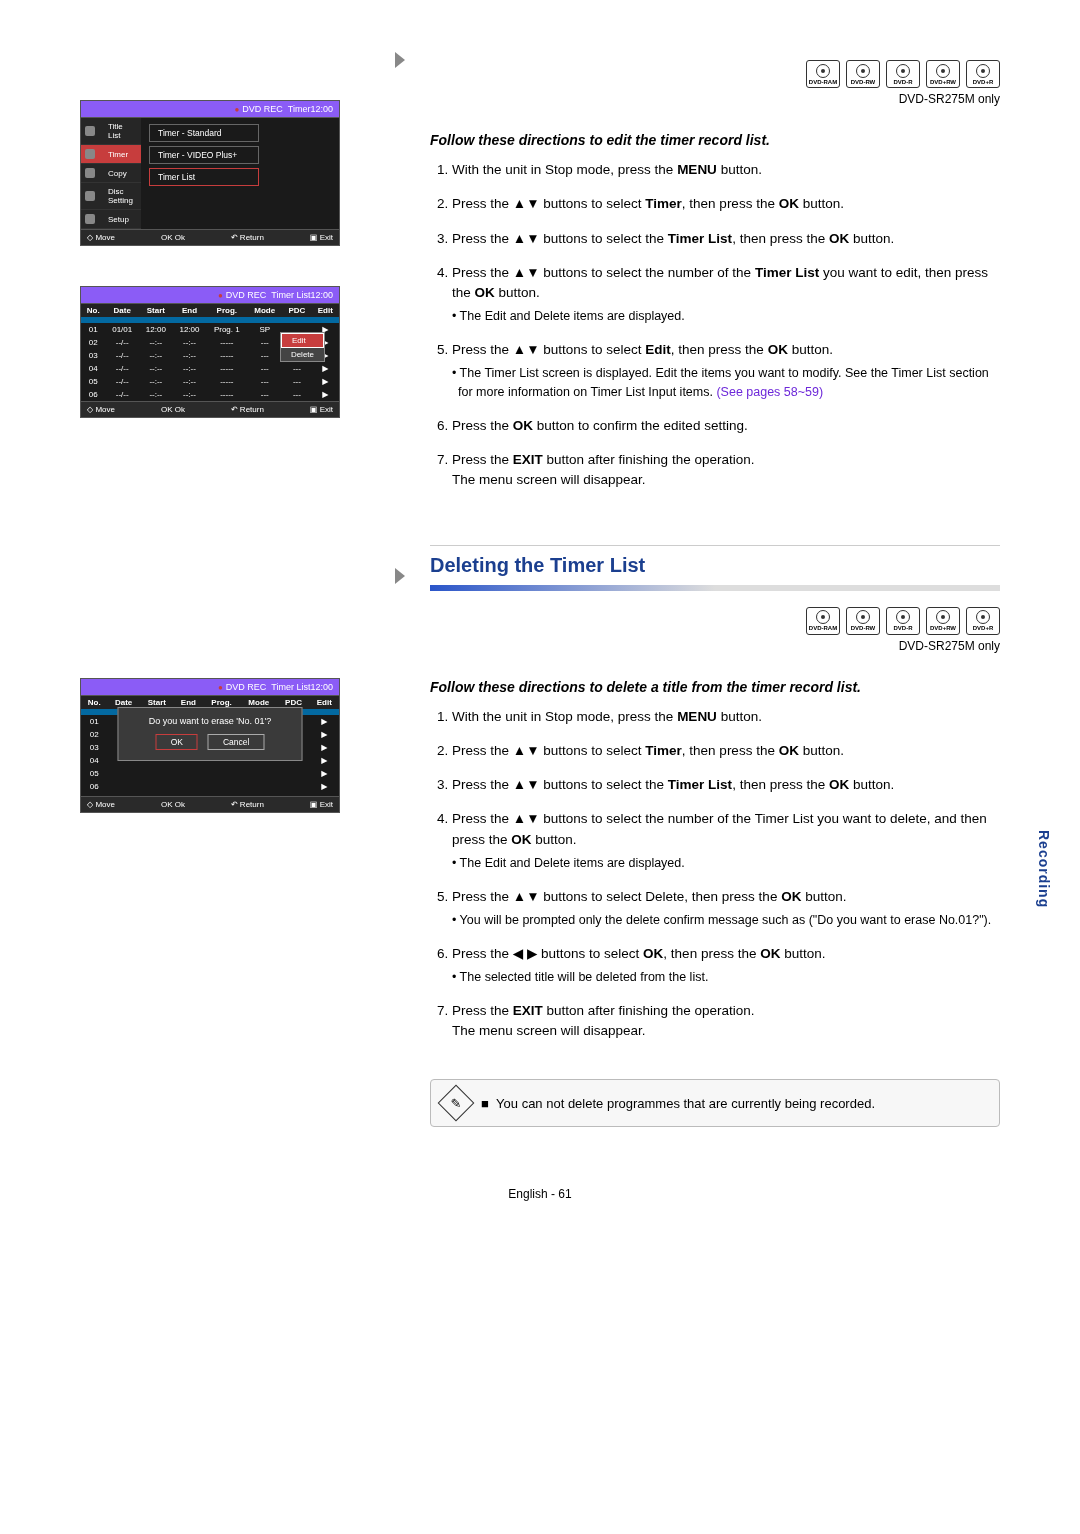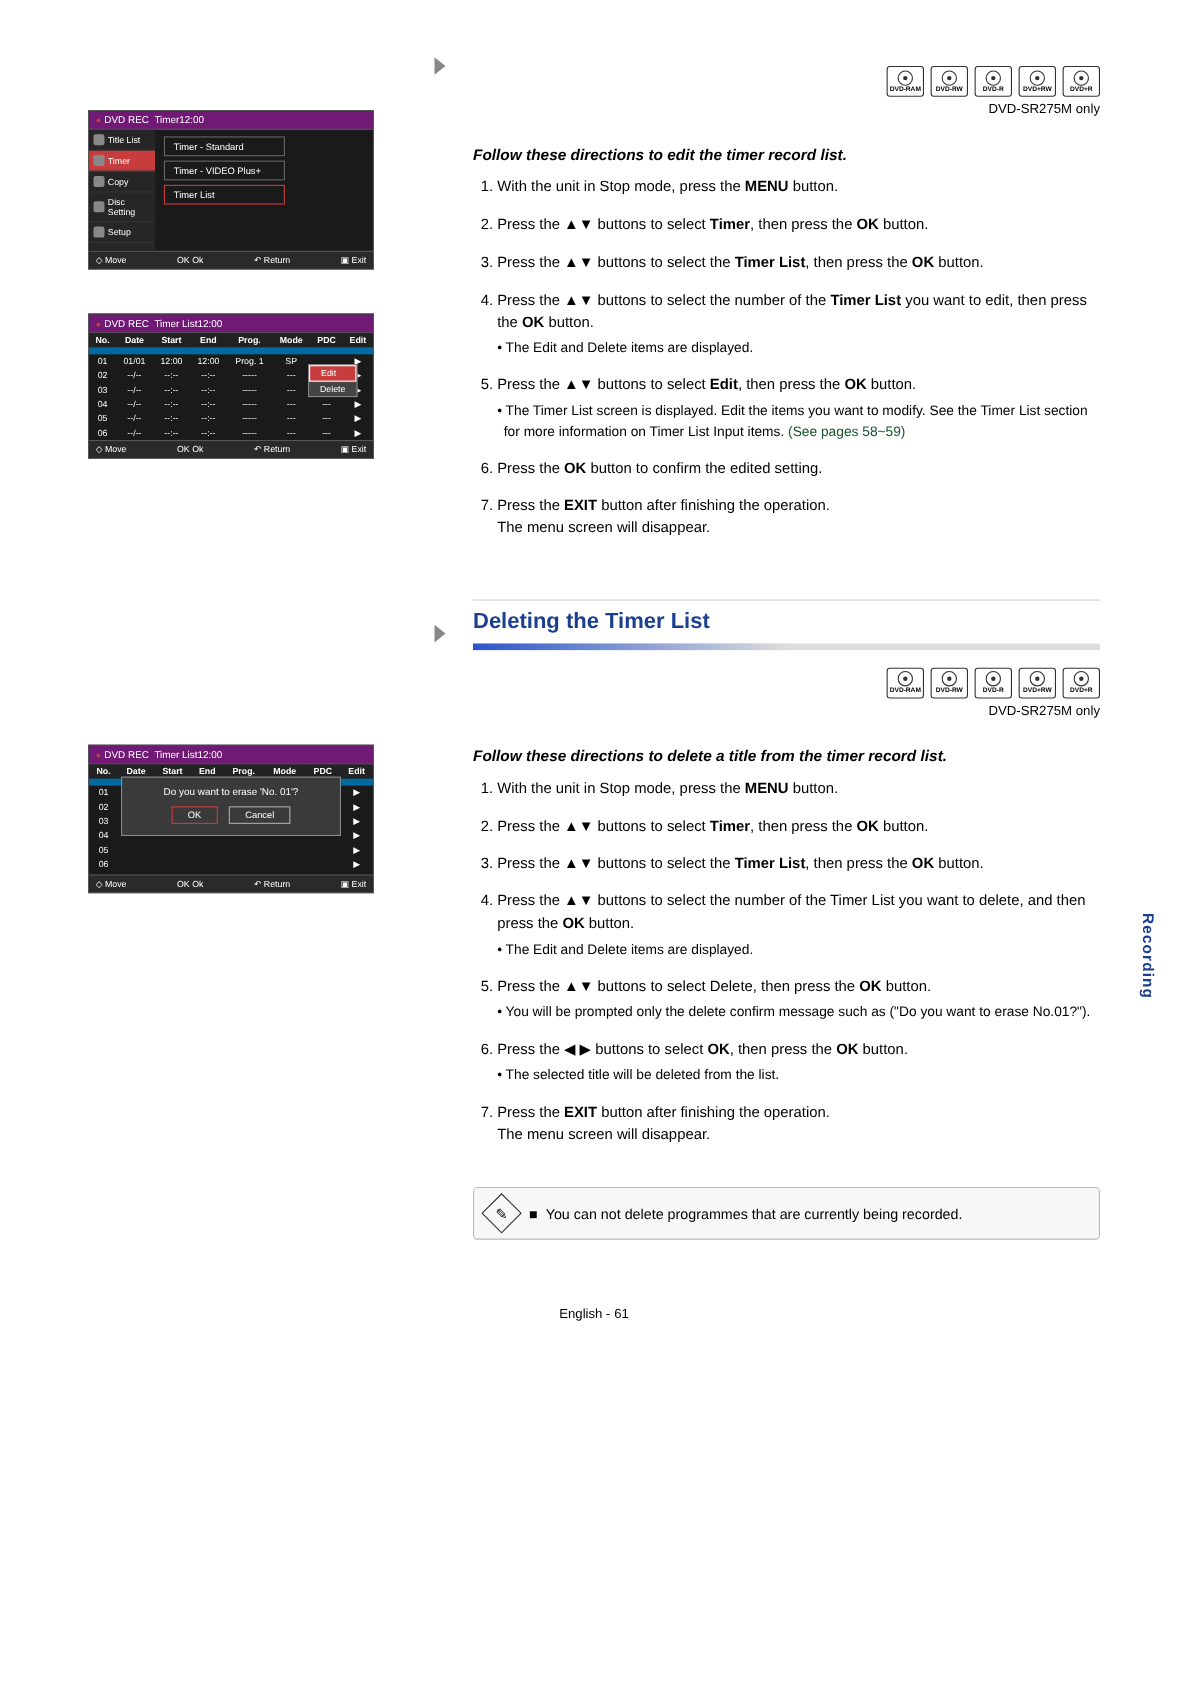--- a/index.html
+++ b/index.html
@@ -70,21 +70,21 @@
     content: ""; width: 4px; height: 4px; background: #333; border-radius: 50%;
   }
   .disc-label { font-size: 6px; white-space: nowrap; }
   .model-note { text-align: right; font-size: 12px; margin-bottom: 18px; }
 
   .subhead { font-weight: bold; font-style: italic; font-size: 14px; margin: 8px 0 12px 0; }
   ol.steps { list-style: decimal; padding-left: 22px; font-size: 13.5px; }
   ol.steps > li { margin-bottom: 14px; line-height: 1.5; }
   .bold { font-weight: bold; }
   .sub-bullet { font-size: 12.5px; margin-top: 4px; padding-left: 6px; text-indent: -6px; }
-  .see-link { color: #14532d; }
+  .see-link { color: #6d28d9; }
   .orange { color: #000000; }
 
   .tab-label {
     position: absolute;
     right: 28px;
     top: 830px;
     writing-mode: vertical-rl;
     font-weight: bold;
     color: #1b3f8f;
     font-size: 14px;
@@ -115,33 +115,33 @@
 
   
   .ui-panel {
     width: 260px;
     background: #1a1a1a;
     color: #fff;
     font-size: 9px;
     border: 1px solid #555;
   }
   .ui-header {
-    display: flex; justify-content: flex-start; align-items: center;
-    background: #701a75; padding: 3px 6px; font-size: 9px;
+    display: flex; justify-content: flex-end; align-items: center;
+    background: #8b5cf6; padding: 3px 6px; font-size: 9px;
     border-bottom: 1px solid #555;
   }
   .rec-dot::before { content:"●"; color:#c73d3d; margin-right:3px; font-size:8px; }
   .ui-body { display: flex; min-height: 110px; }
   .ui-sidebar {
     width: 60px; background: #262626;
     display: flex; flex-direction: column;
   }
   .ui-side-item {
     padding: 4px 4px; font-size: 8px; border-bottom: 1px solid #333;
-    display:flex; align-items:center; gap:3px;
+    display:flex; align-items:center; gap:13px;
   }
   .ui-side-item.sel { background: #c73d3d; color:#fff; }
   .side-ic { width:10px; height:10px; background:#888; border-radius:2px; display:inline-block; flex-shrink:0; }
   .ui-main { flex:1; padding: 6px 8px; }
   .opt-box {
     border: 1px solid #666; padding: 3px 8px; font-size: 8.5px;
     margin-bottom: 4px; display:inline-block; min-width: 110px;
   }
   .opt-box.sel { border-color:#c73d3d; }
   .ui-footer {
@@ -158,21 +158,21 @@
     background:#444; border:1px solid #888; font-size:8px;
   }
   .row-pop div { padding:2px 10px; }
   .row-pop .sel { background:#c73d3d; border:1px solid #fff; }
   .tl-wrap { position:relative; }
   .edit-arr { color:#fff; }
 
   .confirm-box {
     position:absolute; left:50%; top:38%; transform:translate(-50%,-50%);
     background:#3a3a3a; border:1px solid #888; padding:8px 14px 10px;
-    font-size:9px; text-align:center; width: 200px;
+    font-size:9px; text-align:center; width: 185px;
   }
   .confirm-btns { display:flex; gap:10px; justify-content:center; margin-top:8px; }
   .confirm-btns span { border:1px solid #aaa; padding:2px 14px; font-size:8.5px; }
   .confirm-btns .sel { border-color:#c73d3d; color:#fff; }
 
   .ui-panel.rel { position: relative; }
 </style>
 </head>
 <body>
 

